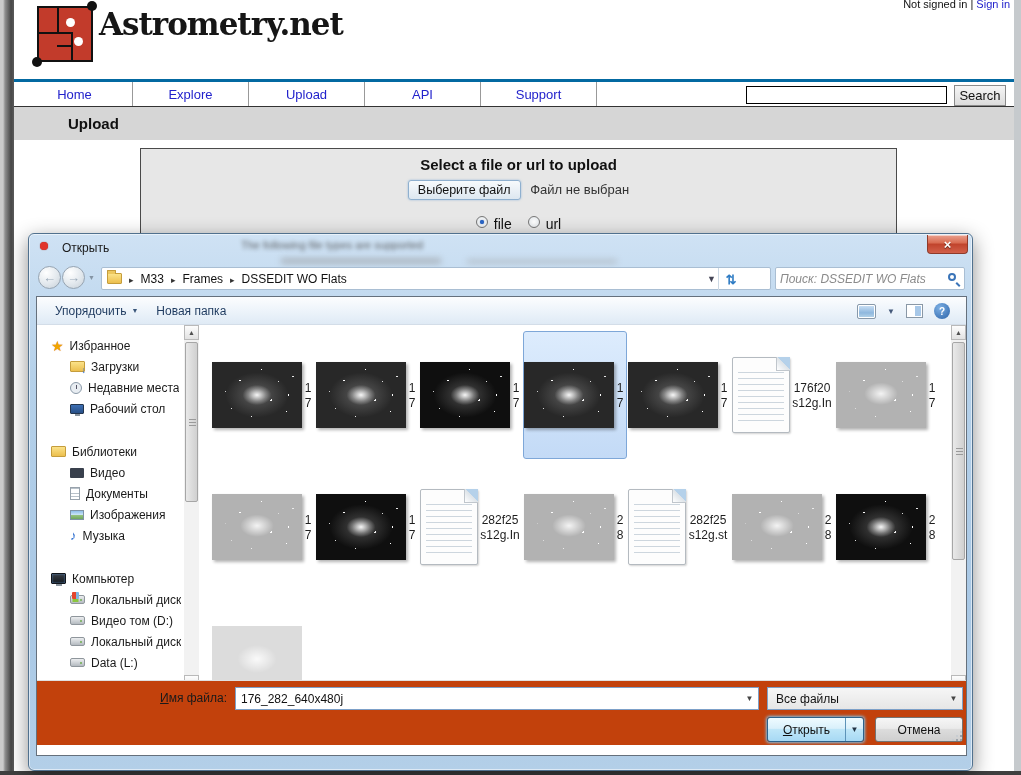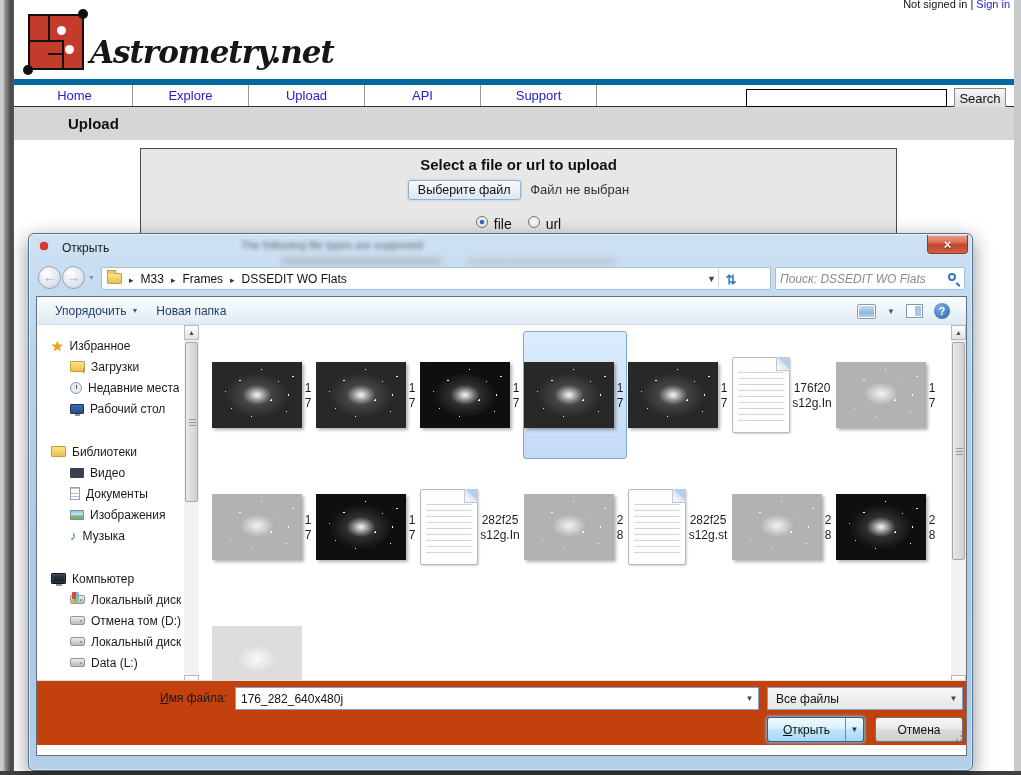--- a/index.html
+++ b/index.html
@@ -8,38 +8,38 @@
 
   
   .edge-left { position:absolute; left:0; top:0; bottom:0; width:14px;
     background:linear-gradient(90deg,#cbcbcb 0 3px,#909090 5px,#474747 11px,#5a5a5a 14px); }
   .edge-bottom { position:absolute; left:0; right:0; bottom:0; height:4px; background:#3f3f3f; }
   .edge-right { position:absolute; right:0; top:0; bottom:0; width:7px; background:#c6cacd; }
 
   .page { position:absolute; left:14px; top:0; right:7px; bottom:4px; background:#fff; }
 
   
-  .logo-wrap { position:absolute; left:14px; top:6px; height:64px; display:flex; align-items:flex-end;font-style:italic; }
+  .logo-wrap { position:absolute; left:23px; top:6px; height:64px; display:flex; align-items:flex-start; }
   .logo-mark { position:relative; width:56px; height:56px; background:#c23b2b; border:2px solid #111; }
   .logo-mark .l-v1 { position:absolute; left:34%; top:0; width:2px; height:46%; background:#111; }
   .logo-mark .l-h1 { position:absolute; left:0; top:46%; width:64%; height:2px; background:#111; }
   .logo-mark .l-v2 { position:absolute; left:62%; top:46%; width:2px; height:54%; background:#111; }
   .logo-mark .l-h2 { position:absolute; left:34%; top:72%; width:30%; height:2px; background:#111; }
   .logo-mark .d-w1 { position:absolute; left:52%; top:20%; width:9px; height:9px; border-radius:50%; background:#fff; }
   .logo-mark .d-w2 { position:absolute; left:68%; top:56%; width:9px; height:9px; border-radius:50%; background:#fff; }
   .logo-mark .d-b1 { position:absolute; right:-6px; top:-7px; width:10px; height:10px; border-radius:50%; background:#111; }
   .logo-mark .d-b2 { position:absolute; left:-7px; bottom:-7px; width:10px; height:10px; border-radius:50%; background:#111; }
   .logo-text { font-family:"DejaVu Serif", serif; font-weight:bold; font-size:31px; color:#161616;
     letter-spacing:-1px; margin-left:6px; }
   .signin { position:absolute; right:4px; top:-2px; font-size:11px; color:#111; }
   .signin a { color:#2222cc; text-decoration:none; }
 
   
   .navbar { position:absolute; left:0; right:0; top:79px; height:28px;
-    border-top:6px solid #0369a1; border-bottom:1px solid #333; background:#fff;text-decoration:underline; }
+    border-top:3px solid #0369a1; border-bottom:1px solid #333; background:#fff;text-decoration:underline; }
   .nav-cells { position:absolute; left:3px; top:0; height:100%; display:flex; }
   .nav-cell { width:116px; height:100%; display:flex; align-items:center; justify-content:center;
     border-right:1px solid #999; font-size:13px; cursor:pointer; }
   .nav-cell span { color:#2222cc; }
   .nav-search-input { position:absolute; left:732px; top:4px; width:201px; height:18px;
     border:1px solid #000; font-size:12px; padding:0 3px; }
   .nav-search-btn { position:absolute; left:940px; top:3px; width:52px; height:21px;
     border:1px solid #8a8a8a; background:linear-gradient(#f5f5f5,#dcdcdc); font-size:13px; color:#111;
     font-family:"Liberation Sans", sans-serif; }
 
@@ -399,21 +399,21 @@
               <div class="srow head">
                 <span class="sicon i-pc"></span>
                 <span class="lbl">Компьютер</span>
               </div>
               <div class="srow child">
                 <span class="sicon i-drive win"></span>
                 <span class="lbl">Локальный диск</span>
               </div>
               <div class="srow child">
                 <span class="sicon i-drive"></span>
-                <span class="lbl">Отмена том (D:)</span>
+                <span class="lbl">Видео том (D:)</span>
               </div>
               <div class="srow child">
                 <span class="sicon i-drive"></span>
                 <span class="lbl">Локальный диск</span>
               </div>
               <div class="srow child">
                 <span class="sicon i-drive"></span>
                 <span class="lbl">Data (L:)</span>
               </div>
             </div>

